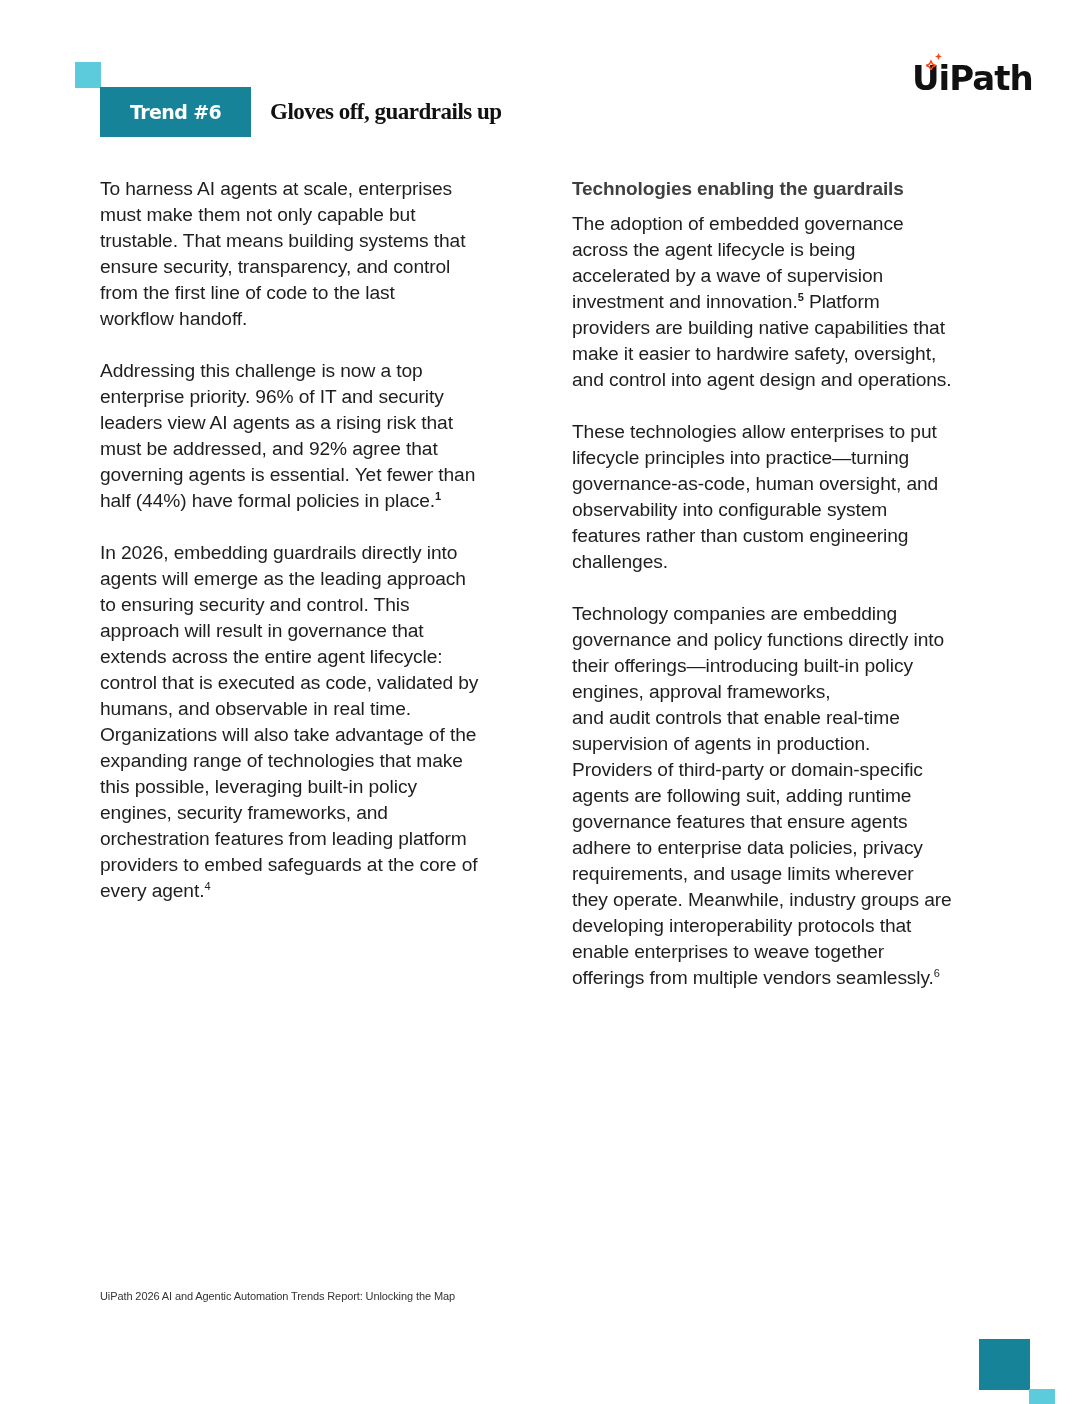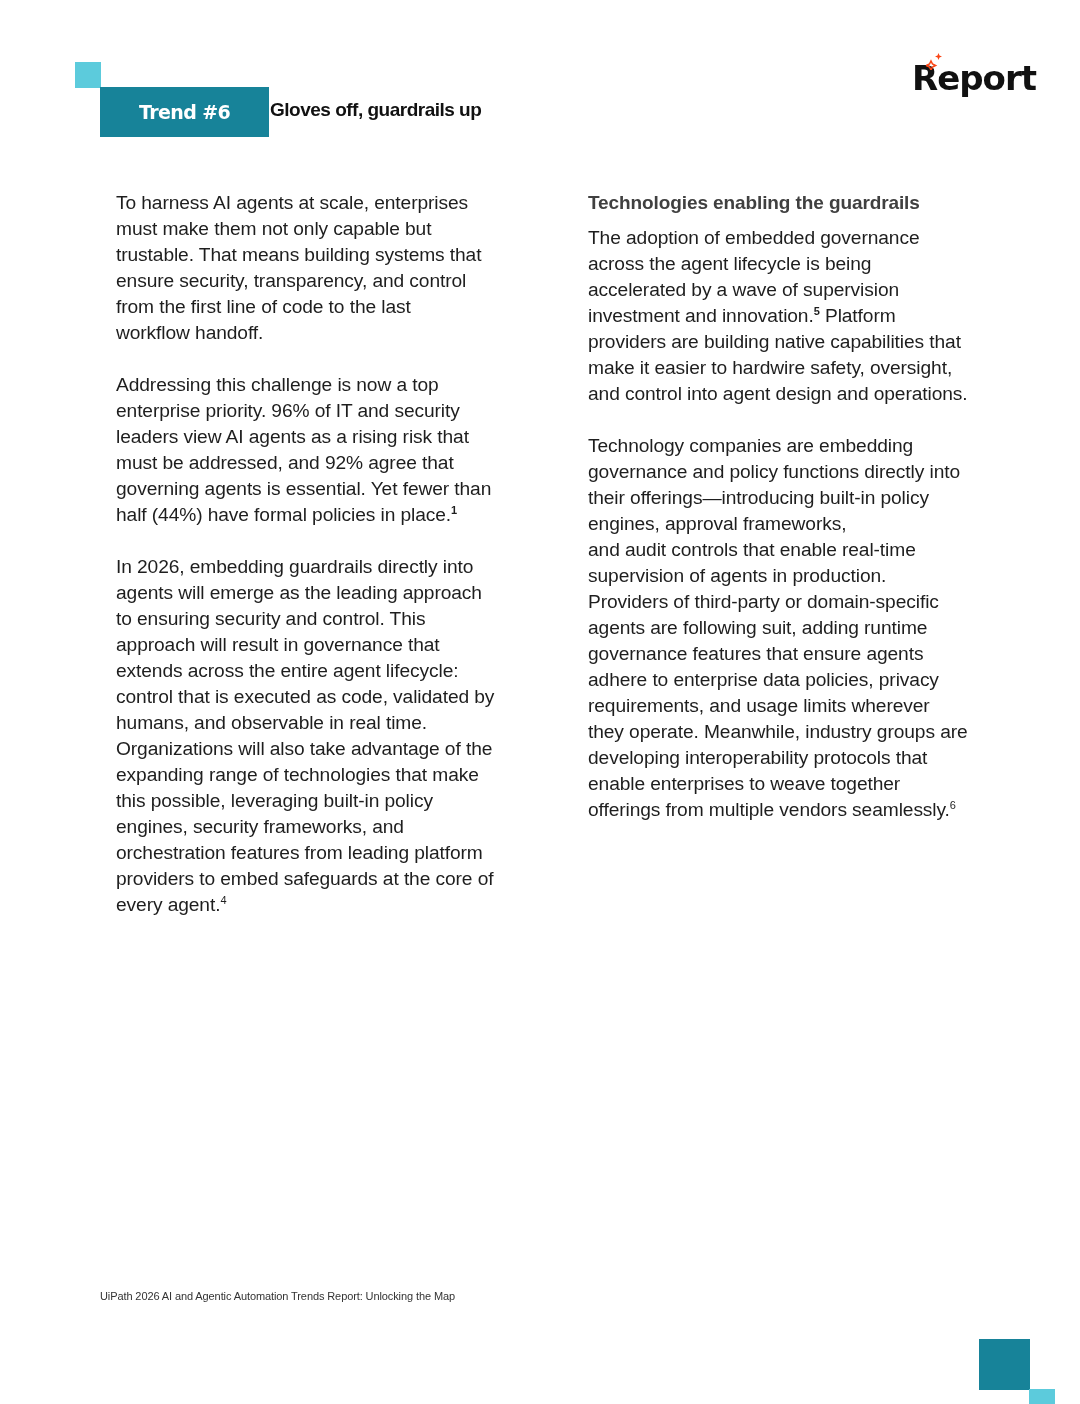--- a/index.html
+++ b/index.html
@@ -10,59 +10,58 @@
       position: relative;
       overflow: hidden;
       font-family: "Liberation Sans", sans-serif;
       color: #1e1e1e;
     }
     .sq-light-top {
       position: absolute; left: 75px; top: 62px; width: 26px; height: 26px;
       background: #5ccbdc;
     }
     .trend-box {
-      position: absolute; left: 100px; top: 87px; width: 169px; height: 50px;
+      position: absolute; left: 100px; top: 87px; width: 151px; height: 50px;
       background: #178399;
       color: #ffffff;
       font-family: "DejaVu Sans", sans-serif;
       font-weight: bold;
       font-size: 19px;
       letter-spacing: -0.6px;
       display: flex; align-items: center; justify-content: center;
       box-sizing: border-box;
     }
     .trend-title {
       position: absolute; left: 270px; top: 99px;
-      font-family: Liberation Sans, sans-serif;
+      font-family: Liberation Serif, serif;
       font-weight: bold;
-      font-size: 19px;
+      font-size: 23px;
       letter-spacing: -0.5px;
       color: #111111;
     }
     .logo {
       position: absolute; left: 912px; top: 58px;
       font-family: "DejaVu Sans", sans-serif;
       font-weight: bold;
       font-size: 34px;
       letter-spacing: -1px;
       color: #111111;
       line-height: 40px;
     }
     .logo .sparkle {
       position: absolute; left: 14px; top: -6px;
       width: 18px; height: 18px;
     }
     .col {
       position: absolute;
-      top: 190px;
+      top: 176px;
       font-size: 19.2px;
       line-height: 26px;
       color: #1e1e1e;
       letter-spacing: -0.1px;
-      margin-left: 16px;
     }
     .col-left { left: 100px; width: 440px; }
     .col-right { left: 572px; width: 440px; }
     .col p { margin: 0 0 26px 0; white-space: pre-line; }
     .col sup { font-size: 11px; line-height: 0; vertical-align: 7px; }
     .col sup.bold { font-weight: bold; }
     .section-heading {
       color: #404040;
       font-weight: bold;
       font-size: 19px;
@@ -91,21 +90,21 @@
 <div class="trend-box">
   <span>Trend #6</span>
 </div>
 <div class="trend-title">Gloves off, guardrails up</div>
 
 <div class="logo">
   <svg class="sparkle" viewBox="0 0 18 18">
     <path d="M5 9 L6.5 12 L9.5 13.5 L6.5 15 L5 18 L3.5 15 L0.5 13.5 L3.5 12 Z" fill="none" stroke="#fa4616" stroke-width="1.6"></path>
     <path d="M12.5 1 L13.5 3.5 L16 4.5 L13.5 5.5 L12.5 8 L11.5 5.5 L9 4.5 L11.5 3.5 Z" fill="#fa4616"></path>
   </svg>
-  <span>Report</span>
+  <span>UiPath</span>
 </div>
 
 <div class="col col-left">
   <p><span>To harness AI agents at scale, enterprises
 must make them not only capable but
 trustable. That means building systems that
 ensure security, transparency, and control
 from the first line of code to the last
 workflow handoff.</span></p>
   <p><span>Addressing this challenge is now a top
@@ -132,20 +131,26 @@
 
 <div class="col col-right">
   <div class="section-heading">Technologies enabling the guardrails</div>
   <p><span>The adoption of embedded governance
 across the agent lifecycle is being
 accelerated by a wave of supervision
 investment and innovation.</span><sup class="bold">5</sup><span> Platform
 providers are building native capabilities that
 make it easier to hardwire safety, oversight,
 and control into agent design and operations.</span></p>
+  <p><span>These technologies allow enterprises to put
+lifecycle principles into practice—turning
+governance-as-code, human oversight, and
+observability into configurable system
+features rather than custom engineering
+challenges.</span></p>
   <p><span>Technology companies are embedding
 governance and policy functions directly into
 their offerings—introducing built-in policy
 engines, approval frameworks,
 and audit controls that enable real-time
 supervision of agents in production.
 Providers of third-party or domain-specific
 agents are following suit, adding runtime
 governance features that ensure agents
 adhere to enterprise data policies, privacy

